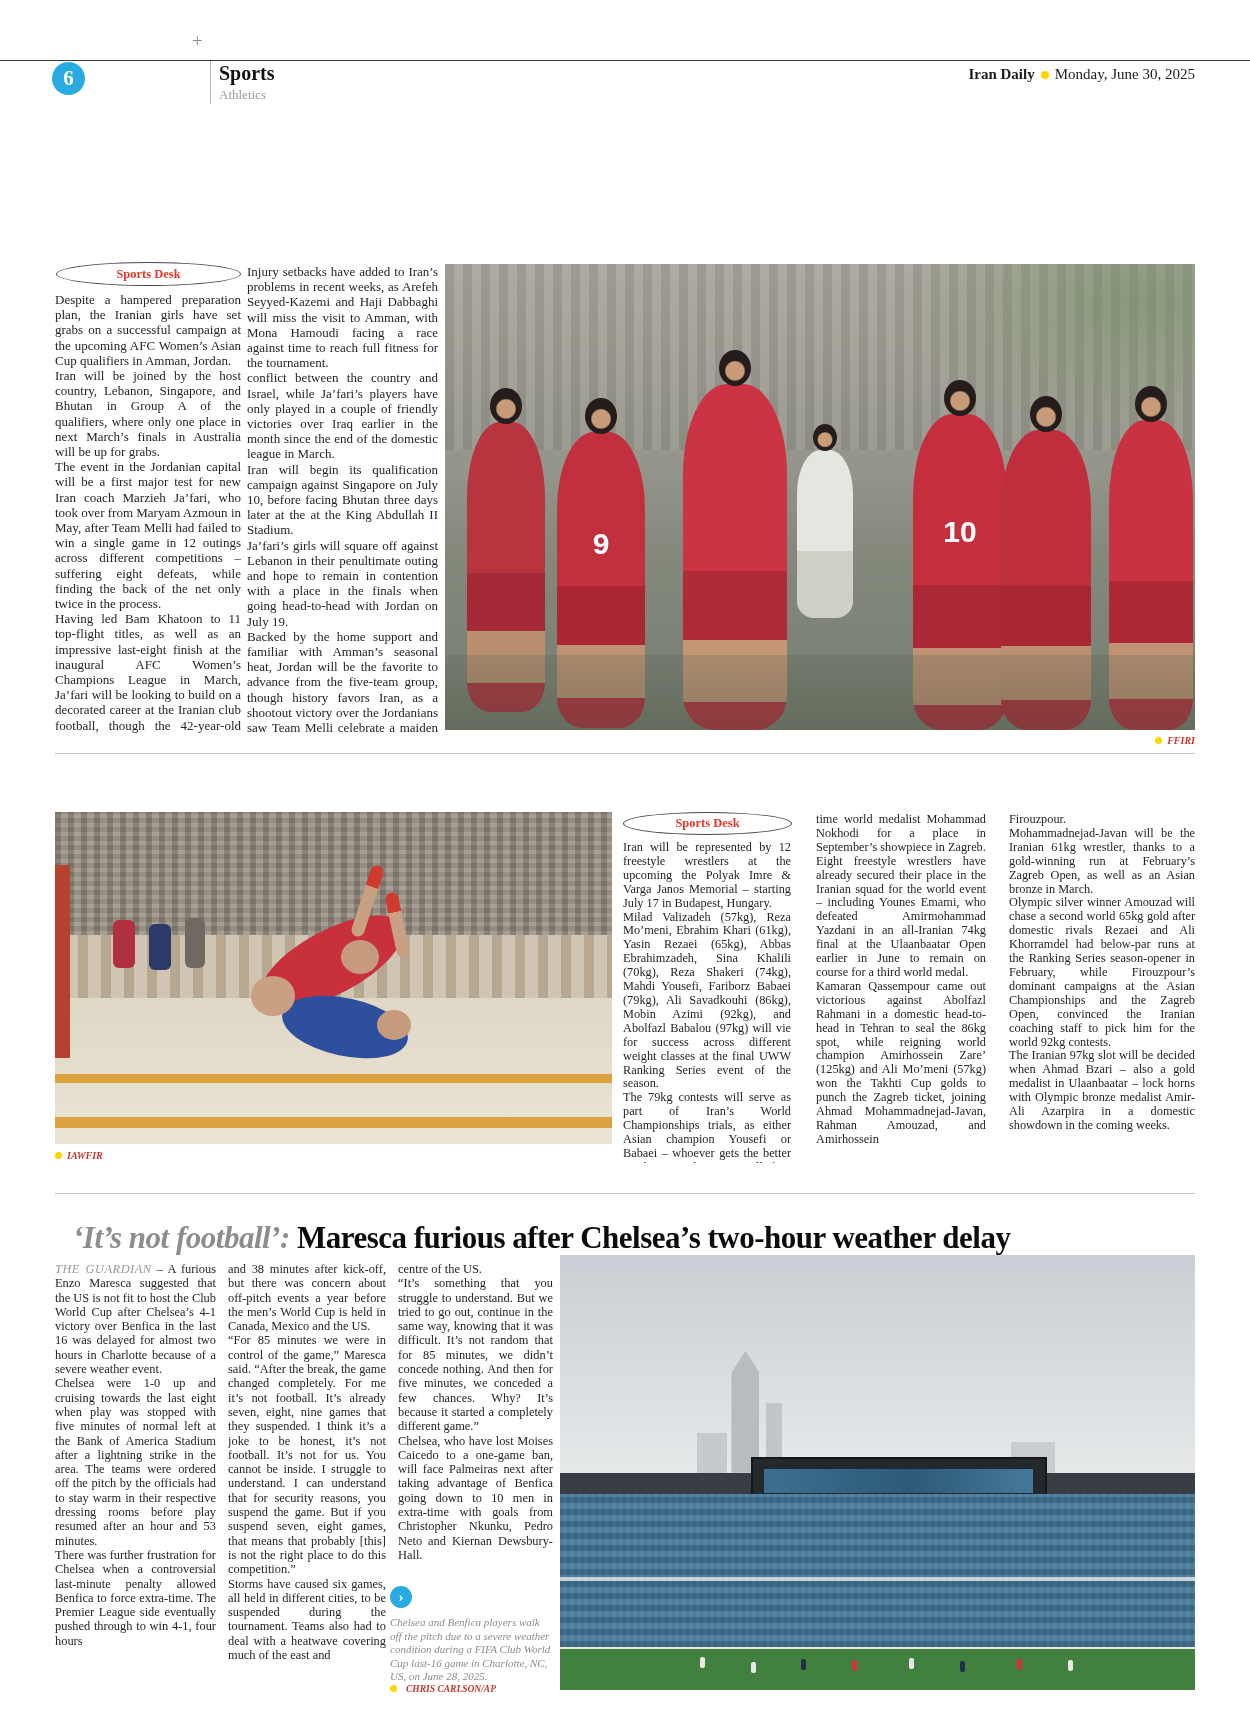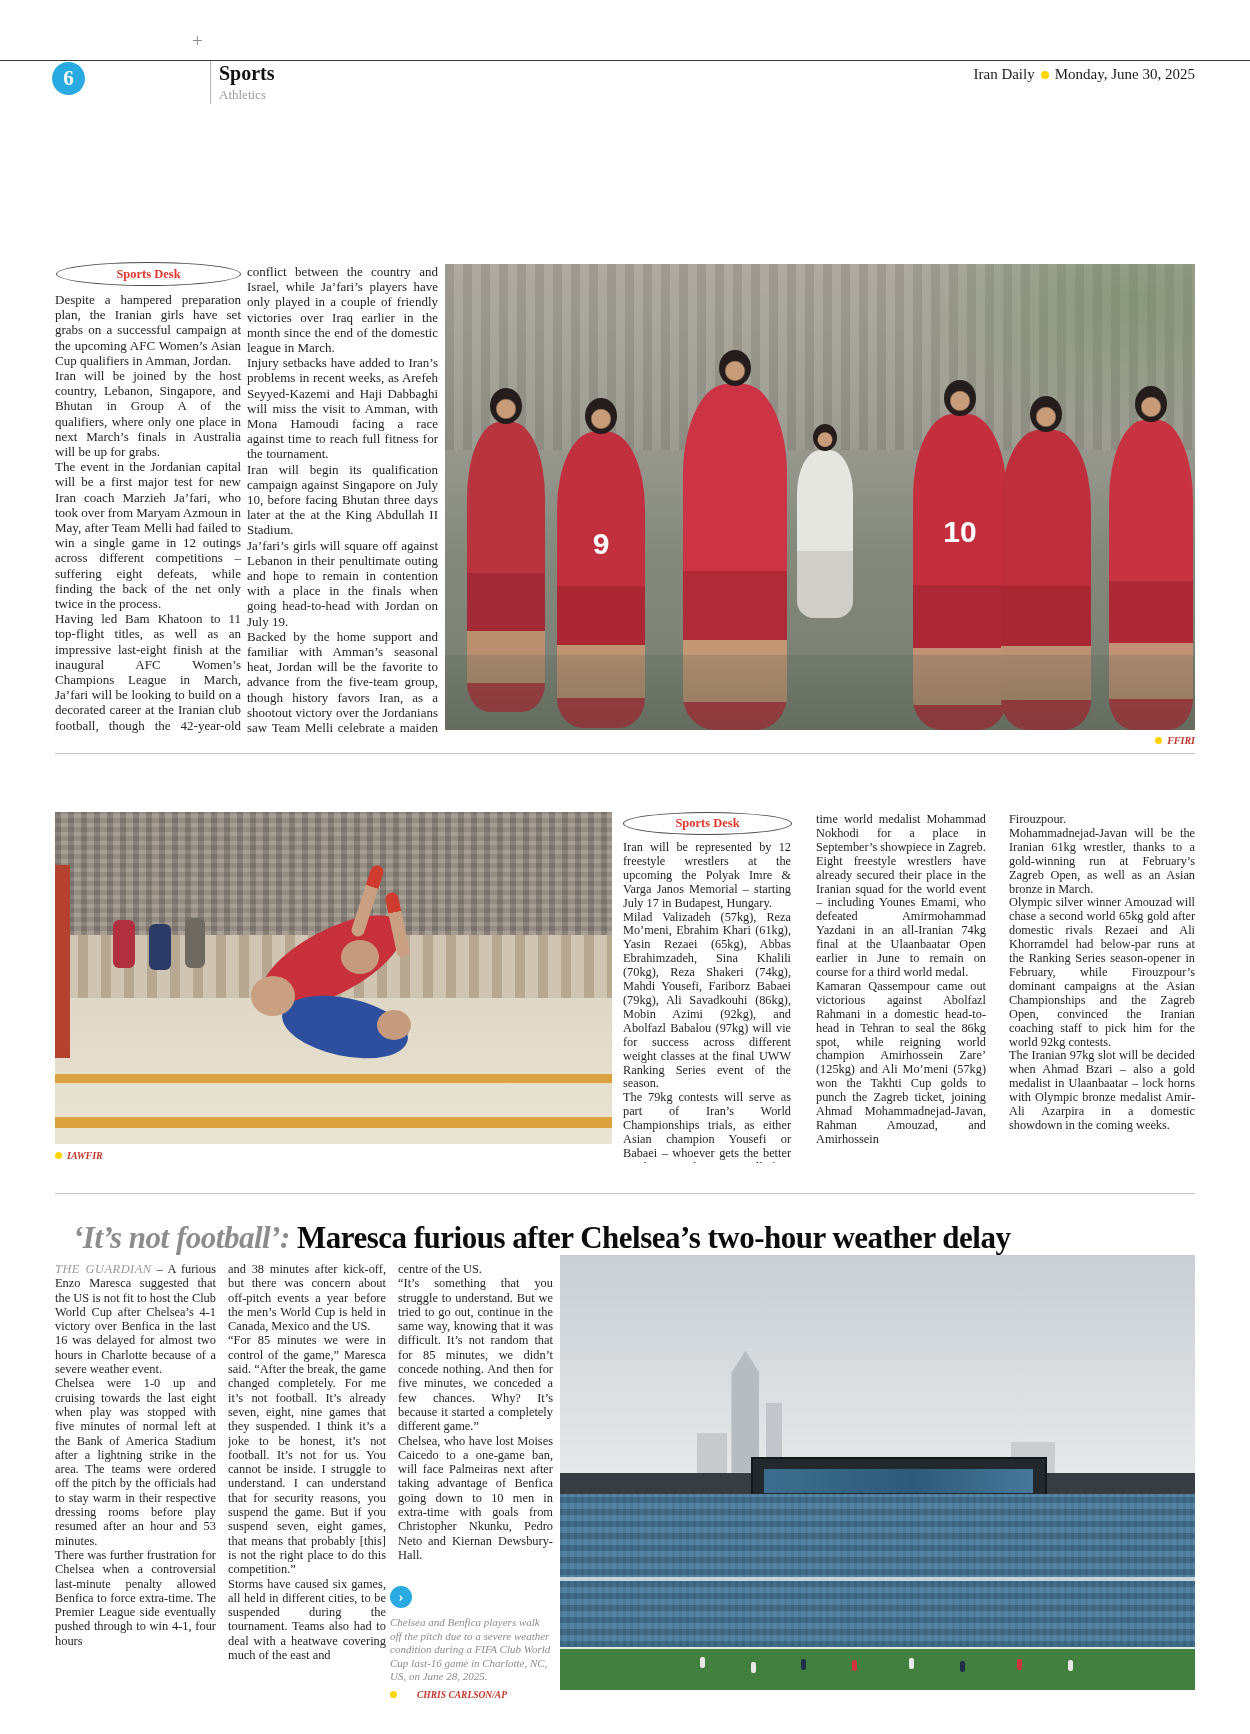--- a/index.html
+++ b/index.html
@@ -9,21 +9,21 @@
   
   .top-rule{position:absolute;left:0;right:0;top:60px;border-top:1px solid #3a3a3a;}
   .crosshair{position:absolute;left:192px;top:30px;font-size:19px;color:#8a8a8a;font-weight:400;}
   .page-badge{position:absolute;left:52px;top:62px;width:33px;height:33px;border-radius:50%;
               background:#29abe2;color:#fff;display:flex;align-items:center;justify-content:center;
               font-weight:bold;font-size:21px;}
   .header-vrule{position:absolute;left:210px;top:61px;width:1px;height:43px;background:#b5b5b5;}
   .section-title{position:absolute;left:219px;top:62px;font-size:20px;font-weight:bold;color:#111;}
   .section-sub{position:absolute;left:219px;top:87px;font-size:13px;color:#9b9b9b;}
   .header-right{position:absolute;right:55px;top:66px;font-size:15px;display:flex;align-items:center;gap:6px;}
-  .header-right .mast{font-weight:normal;}
+  .header-right .mast{font-weight:bold;}
   .ydot{display:inline-block;width:8px;height:8px;border-radius:50%;background:#ffd400;}
 
   
   .headline1{position:absolute;left:55px;top:128px;width:920px;font-size:55px;line-height:1.04;
              font-weight:700;letter-spacing:-1.5px;color:#0c0c0c;margin:0;}
   .rule{position:absolute;left:55px;right:55px;border-top:1px solid #c4c4c4;}
   .rule2{top:753px;} .rule3{top:1193px;}
   .headline2{position:absolute;left:55px;top:758px;width:1000px;font-size:34px;font-weight:700;
              letter-spacing:-0.5px;color:#0c0c0c;margin:0;}
   .headline3{position:absolute;left:55px;top:1202px;width:1080px;font-size:31px;font-weight:700;
@@ -52,22 +52,22 @@
   
   .photo-credit{position:absolute;display:flex;align-items:center;gap:5px;font-size:10px;
                 font-weight:bold;font-style:italic;color:#c3362b;}
   .dot7{width:7px;height:7px;border-radius:50%;background:#ffd400;flex:0 0 auto;}
   .credit1{top:735px;right:55px;}
   .credit2{top:1150px;left:55px;width:557px;}
   .caption-block{position:absolute;left:390px;top:1586px;width:163px;}
   .cap-marker{width:22px;height:22px;border-radius:50%;background:#29abe2;color:#fff;display:flex;
               align-items:center;justify-content:center;font-size:15px;font-weight:bold;margin-bottom:8px;}
   .cap-text{font-size:11px;line-height:13.5px;font-style:italic;color:#8c8c8c;text-align:left;}
-  .cap-credit{display:flex;align-items:center;gap:20px;font-size:9.5px;font-weight:bold;
-              font-style:italic;color:#c3362b;margin-top:6px;}
+  .cap-credit{display:flex;align-items:center;gap:9px;font-size:9.5px;font-weight:bold;
+              font-style:italic;color:#c3362b;}
 
   
   .photo1{position:absolute;left:445px;top:264px;width:750px;height:466px;overflow:hidden;
           background:linear-gradient(180deg,#aaa69d 0%,#a09e93 22%,#93948a 45%,#84897c 62%,#7d8376 80%,#787f72 100%);}
   .ph1-green{position:absolute;right:0;top:0;width:40%;height:38%;
              background:radial-gradient(ellipse at 80% 20%,rgba(110,140,95,.55),rgba(110,140,95,0) 70%);}
   .ph1-stand{position:absolute;left:0;top:0;width:100%;height:40%;
              background:repeating-linear-gradient(90deg,rgba(0,0,0,.07) 0 9px,rgba(255,255,255,.05) 9px 18px);}
   .pl{position:absolute;border-radius:42% 42% 30% 30%/26% 26% 10% 10%;}
   .pl::before{content:"";position:absolute;left:50%;top:-34px;transform:translateX(-50%);
@@ -152,22 +152,22 @@
 
 
   <div class="desk-pill pill1">Sports Desk</div>
   <div class="bodycol a1c1">
       <p>Despite a hampered preparation plan, the Iranian girls have set grabs on a successful campaign at the upcoming AFC Women’s Asian Cup qualifiers in Amman, Jordan.</p>
       <p>Iran will be joined by the host country, Lebanon, Singapore, and Bhutan in Group A of the qualifiers, where only one place in next March’s finals in Australia will be up for grabs.</p>
       <p>The event in the Jordanian capital will be a first major test for new Iran coach Marzieh Ja’fari, who took over from Maryam Azmoun in May, after Team Melli had failed to win a single game in 12 outings across different competitions – suffering eight defeats, while finding the back of the net only twice in the process.</p>
       <p>Having led Bam Khatoon to 11 top-flight titles, as well as an impressive last-eight finish at the inaugural AFC Women’s Champions League in March, Ja’fari will be looking to build on a decorated career at the Iranian club football, though the 42-year-old faces significant challenges in her new role.</p>
     </div>
   <div class="bodycol a1c2">
+      <p>Injury setbacks have added to Iran’s problems in recent weeks, as Arefeh Seyyed-Kazemi and Haji Dabbaghi will miss the visit to Amman, with Mona Hamoudi facing a race against time to reach full fitness for the tournament.</p>
       <p>conflict between the country and Israel, while Ja’fari’s players have only played in a couple of friendly victories over Iraq earlier in the month since the end of the domestic league in March.</p>
-      <p>Injury setbacks have added to Iran’s problems in recent weeks, as Arefeh Seyyed-Kazemi and Haji Dabbaghi will miss the visit to Amman, with Mona Hamoudi facing a race against time to reach full fitness for the tournament.</p>
       <p>Iran will begin its qualification campaign against Singapore on July 10, before facing Bhutan three days later at the at the King Abdullah II Stadium.</p>
       <p>Ja’fari’s girls will square off against Lebanon in their penultimate outing and hope to remain in contention with a place in the finals when going head-to-head with Jordan on July 19.</p>
       <p>Backed by the home support and familiar with Amman’s seasonal heat, Jordan will be the favorite to advance from the five-team group, though history favors Iran, as a shootout victory over the Jordanians saw Team Melli celebrate a maiden qualification for the 2022 finals.</p>
     </div>
 
   <div class="photo1">
     <div class="ph1-stand artshape"></div>
     <div class="ph1-green artshape"></div>
     <div class="pl pl1"></div>
     <div class="pl pl2">

